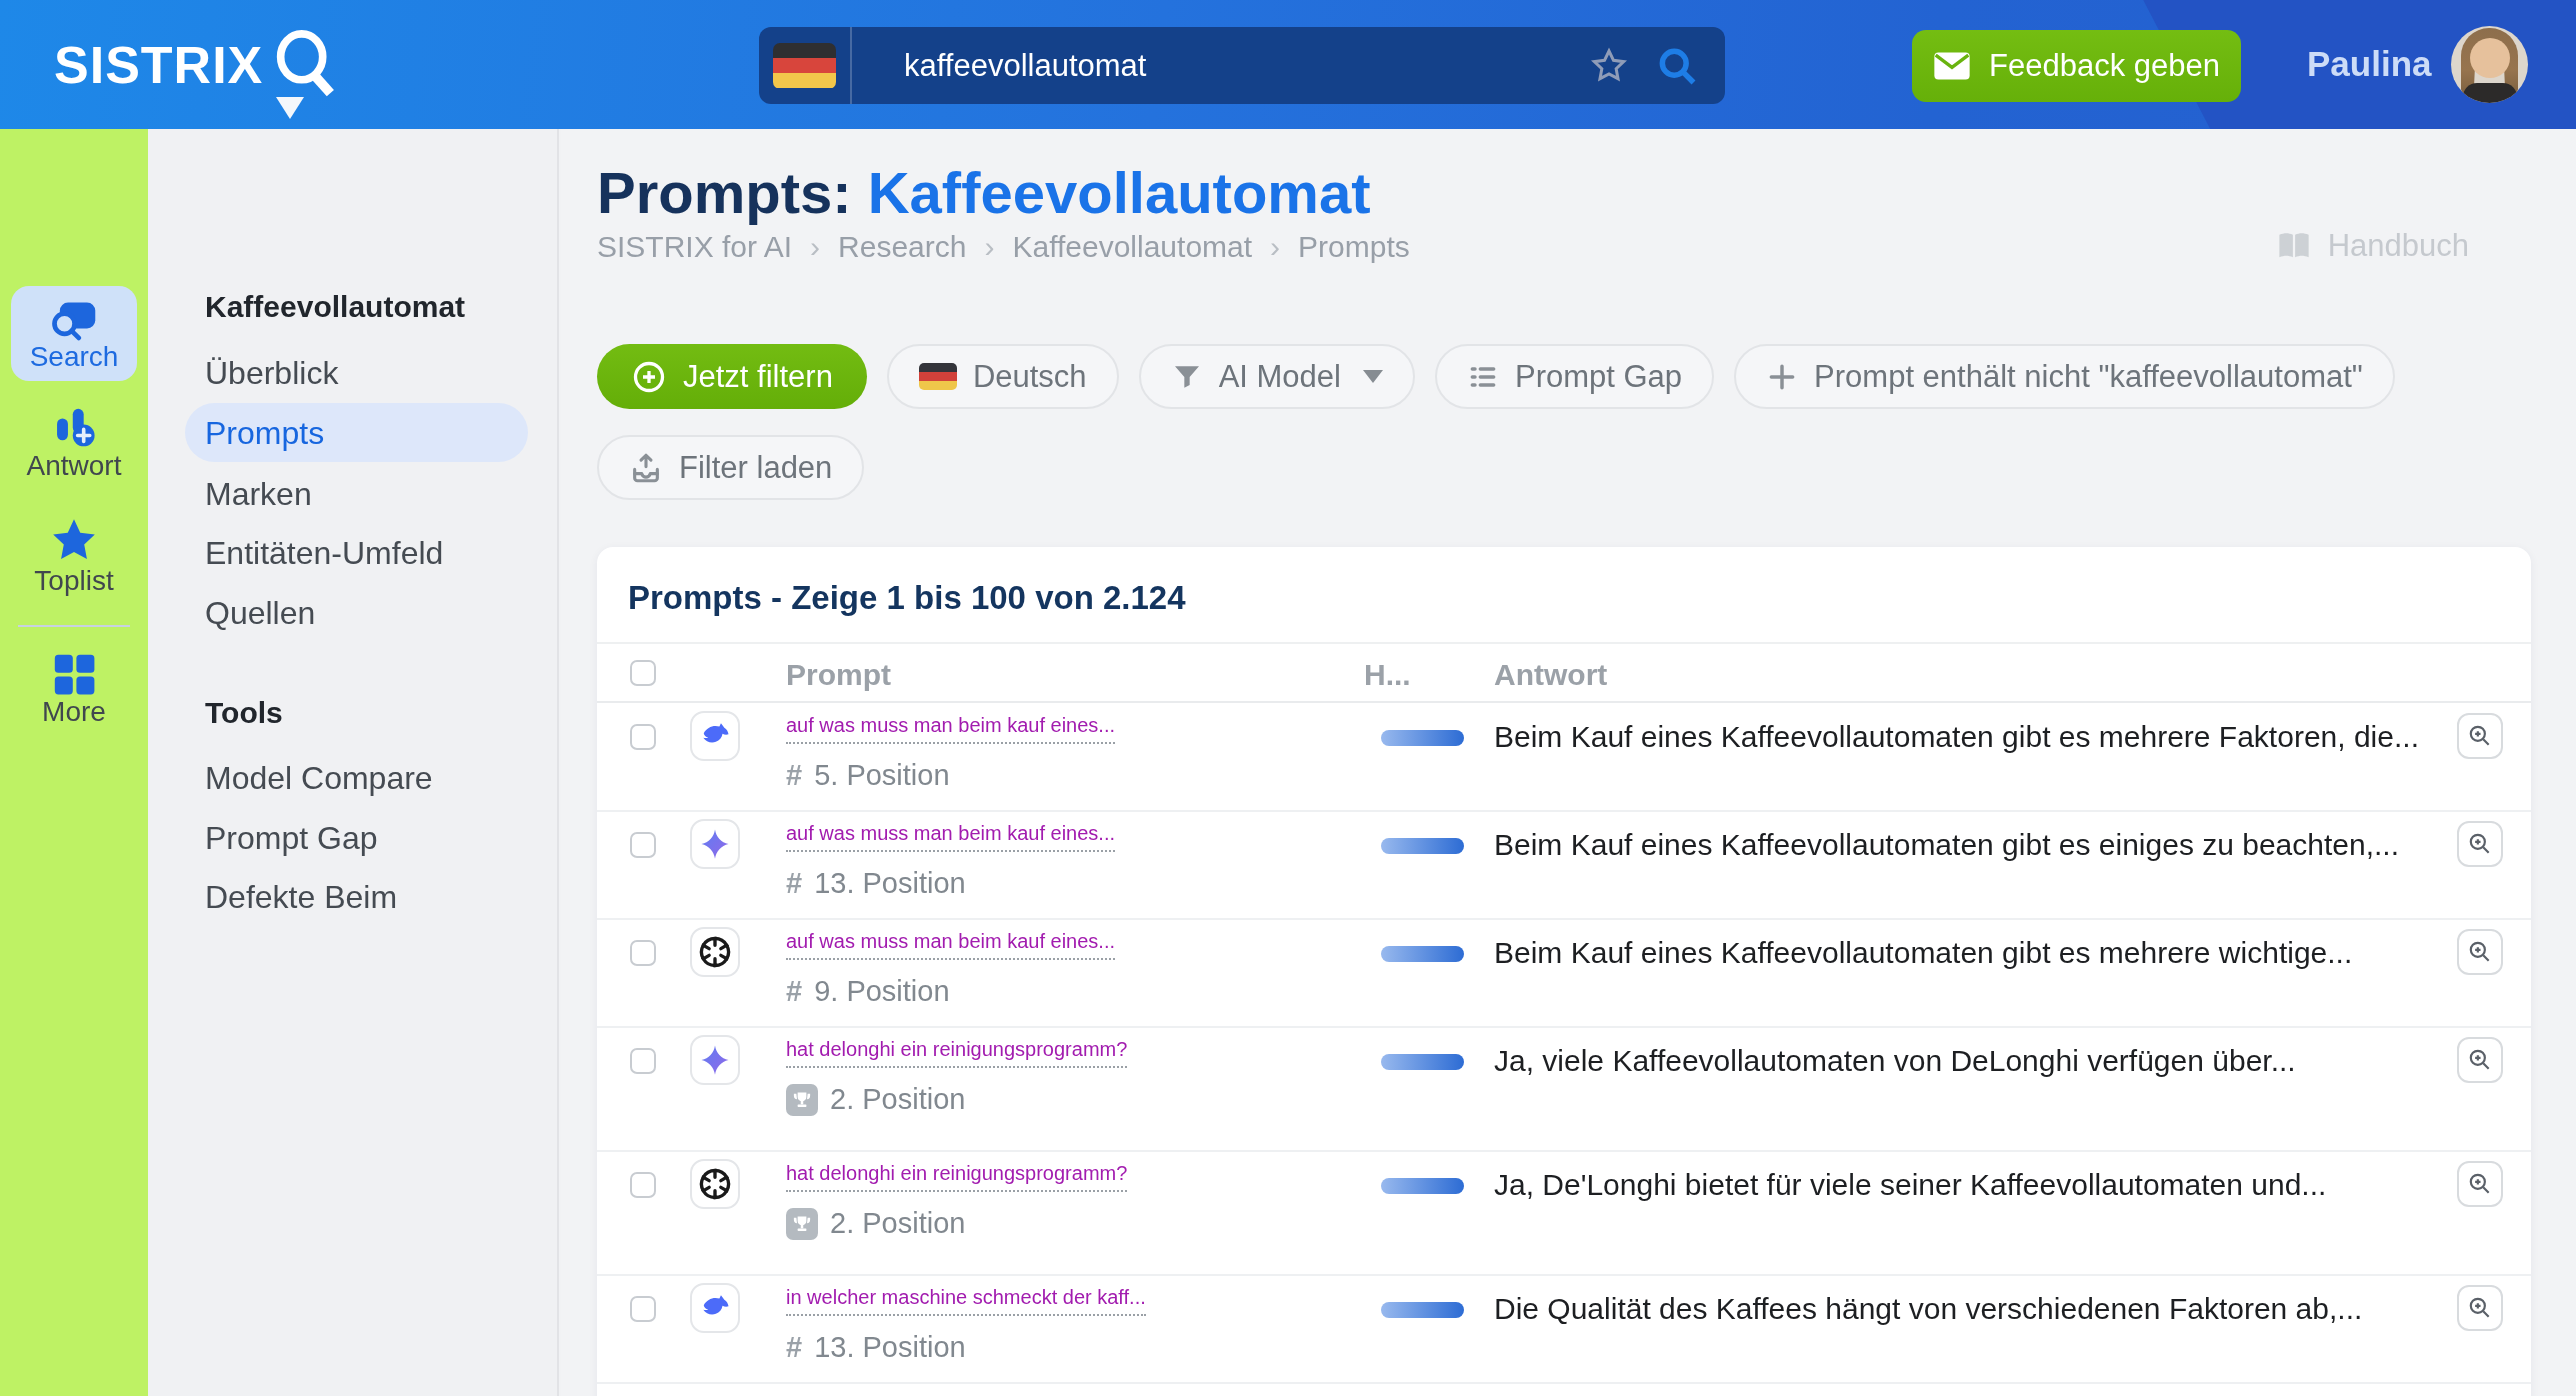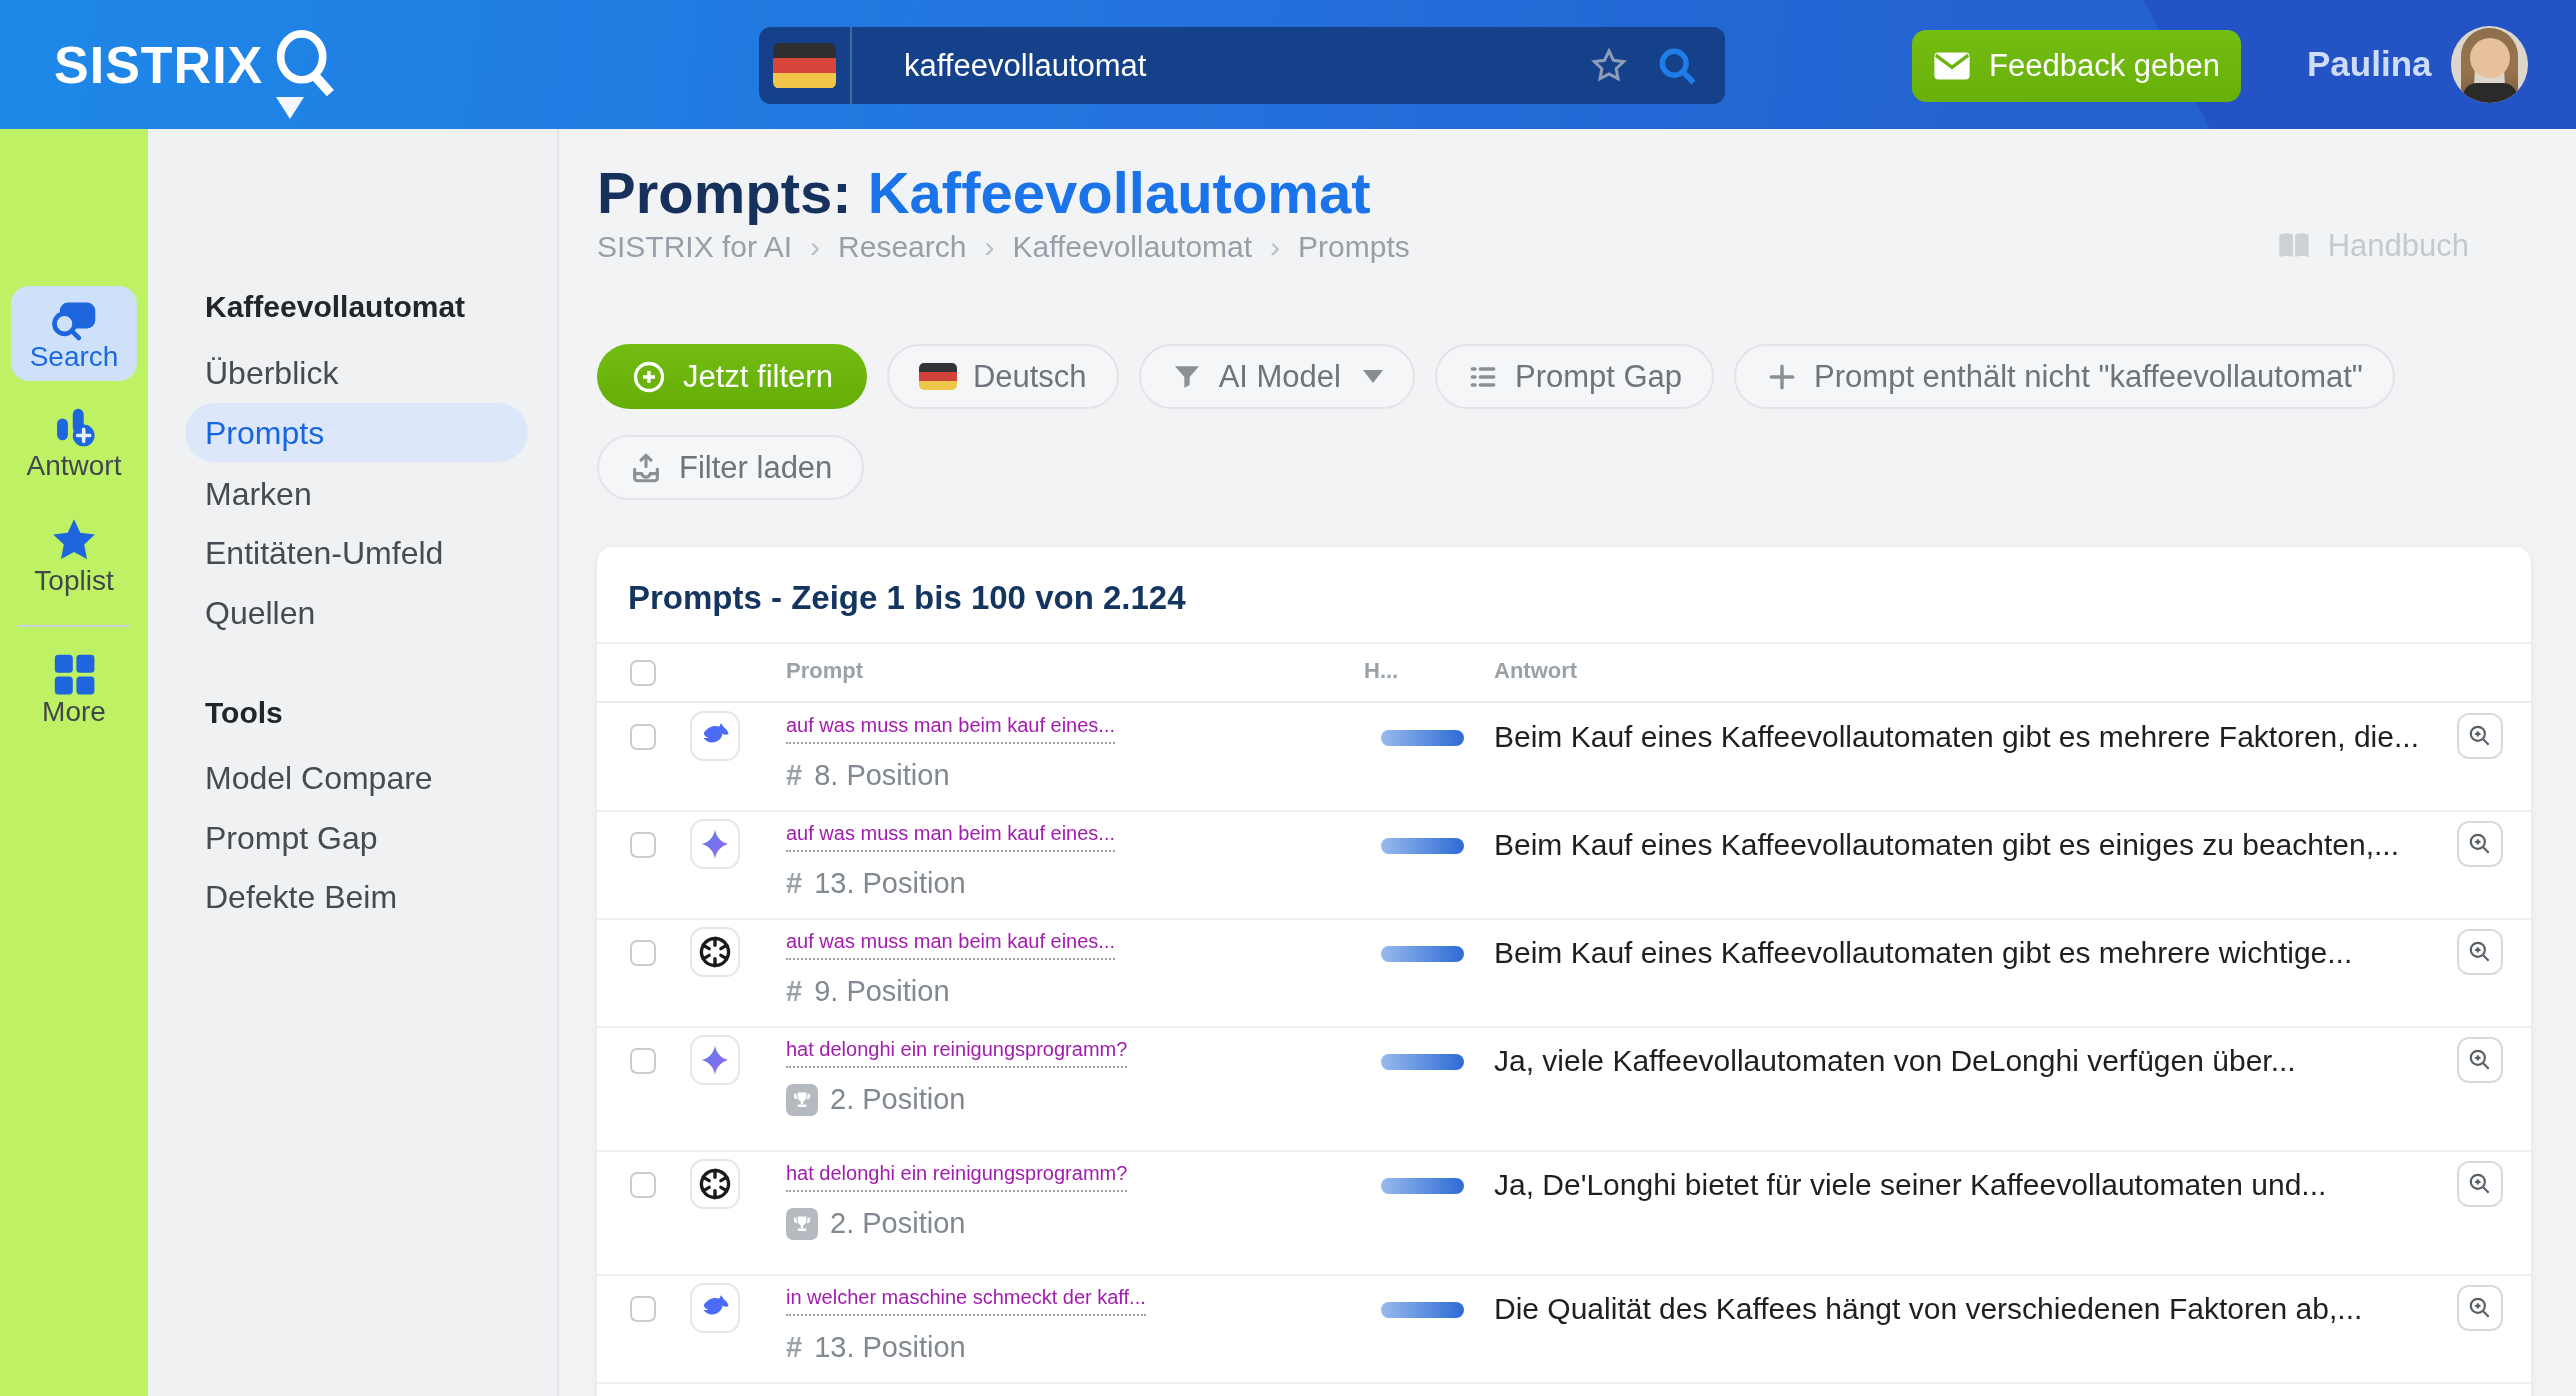--- a/index.html
+++ b/index.html
@@ -87,21 +87,21 @@
   .flag-sm { width:38px; height:27px; border-radius:5px; overflow:hidden; display:flex; flex-direction:column; }
   .caret { width:0; height:0; border-left:10px solid transparent; border-right:10px solid transparent;
            border-top:13px solid #868c92; margin-left:6px; }
 
   
   .card { position:absolute; left:36px; top:418px; width:1934px; height:892px; background:#fff;
           border-radius:16px 16px 0 0; box-shadow:0 2px 10px rgba(20,40,80,.06); }
   .card-title { position:absolute; left:31px; top:32px; font-size:33px; font-weight:bold; color:#14355f; }
   .thead { position:absolute; left:0; top:95px; width:100%; height:61px;
            border-top:2px solid #eef0f1; border-bottom:2px solid #e9ebed; }
-  .th { position:absolute; font-size:22px; font-weight:bold; color:#9ba1a8; top:14px; }
+  .th { position:absolute; font-size:30px; font-weight:bold; color:#9ba1a8; top:14px; }
   .th-prompt { left:189px; } .th-h { left:767px; } .th-antwort { left:897px; }
   .cb { position:absolute; width:26px; height:26px; border:2px solid #c8ccd1; border-radius:7px;
         background:#fff; cursor:pointer; }
   .thead .cb { left:33px; top:16px; }
 
   .rows { position:absolute; left:0; top:157px; width:100%; }
   .row { position:relative; width:100%; border-bottom:2px solid #eef0f2; }
   .row.norm { height:108px; } .row.tall { height:124px; }
   .row .cb { left:33px; top:20px; }
   .badge { position:absolute; left:93px; top:7px; width:50px; height:50px; border:2px solid #e4e6e9;
@@ -308,21 +308,21 @@
     <span class="cb"></span>
     <span class="badge">
   <svg width="36" height="36" viewBox="0 0 32 32">
     <path fill="#4c6bf9" d="M6 13.5c2.8-5.2 8.6-7.6 13.9-5.9l1.4-2.9 3 3.9c2.1 1.4 3.4 3.4 3.7 5.9-2 .6-3.8.3-5.3-.6-.6 3.3-2.7 6-5.9 7.2-4.2 1.6-8.8 0-11.2-3.6 1.5.5 3 .5 4.4 0-2.2-.7-3.7-2.2-4-4z"></path>
   </svg>
 </span>
     <div class="prompt-wrap">
       <span class="p-text">auf was muss man beim kauf eines...</span>
       <div class="pos-line">
               <span class="hash">#</span>
-        <span>8. Position</span>
+        <span>5. Position</span>
       </div>
     </div>
     <span class="bar"></span>
     <span class="answer">Beim Kauf eines Kaffeevollautomaten gibt es mehrere Faktoren, die...</span>
     <span class="zoombtn">
       <svg width="26" height="26" viewBox="0 0 24 24" fill="none" stroke="#5a6068" stroke-width="2">
         <circle cx="10" cy="10" r="6.5"></circle>
               <path d="M15 15l5 5M10 7.5v5M7.5 10h5"></path>
       </svg>
     </span>

